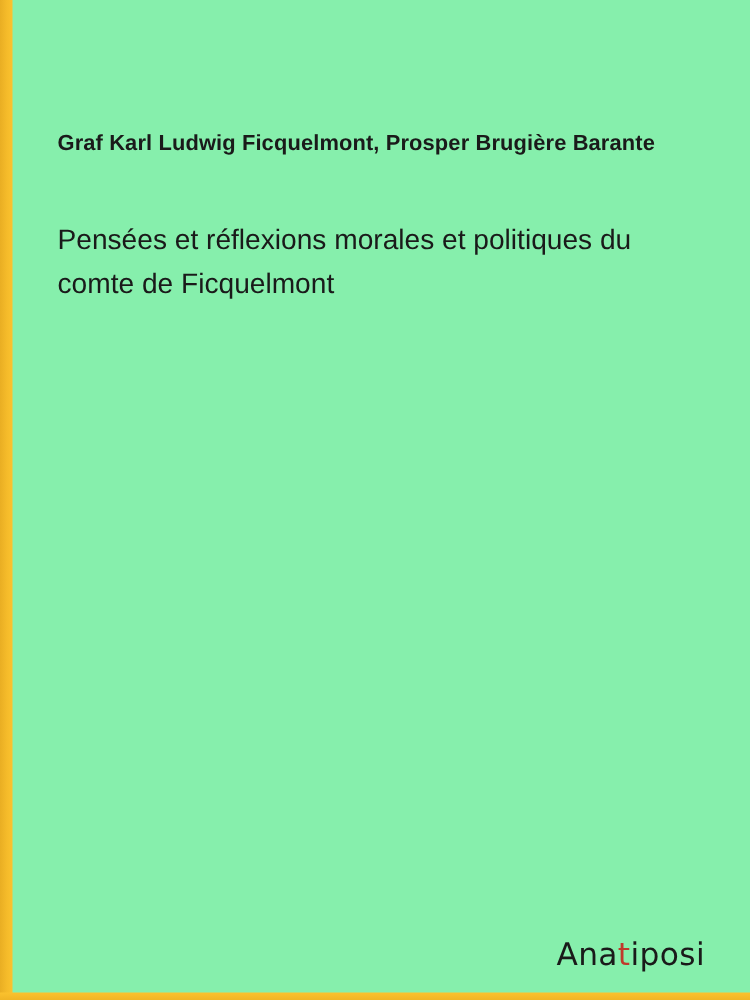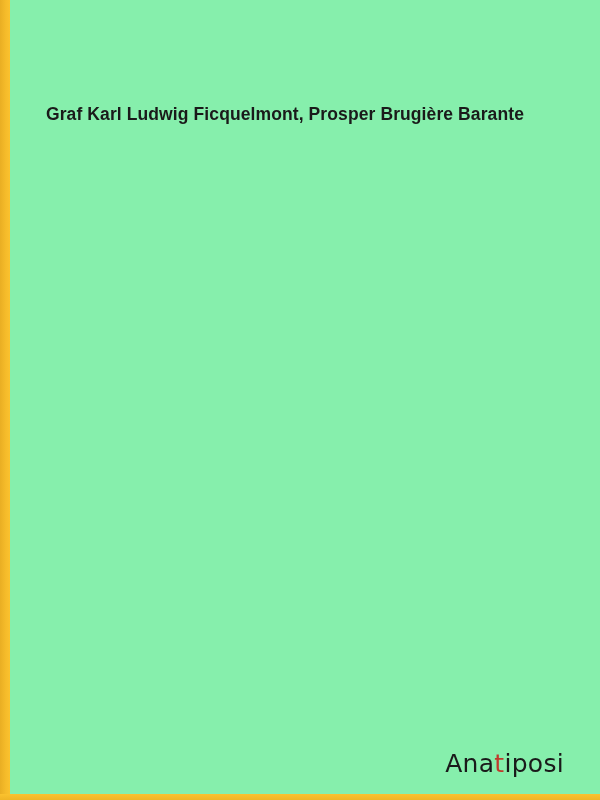--- a/index.html
+++ b/index.html
@@ -74,19 +74,20 @@
   }
 </style>
 </head>
 <body>
 
 <div class="cover">
   <div class="spine"></div>
 
   <div class="author">Graf Karl Ludwig Ficquelmont, Prosper Brugière Barante</div>
 
+  <div class="title">Pensées et réflexions morales et politiques du comte de Ficquelmont</div>
 
   <div class="publisher">
     <span>Ana</span><span class="accent">t</span><span>iposi</span>
   </div>
 
   <div class="bottom-edge"></div>
 </div>
 
 </body></html>

